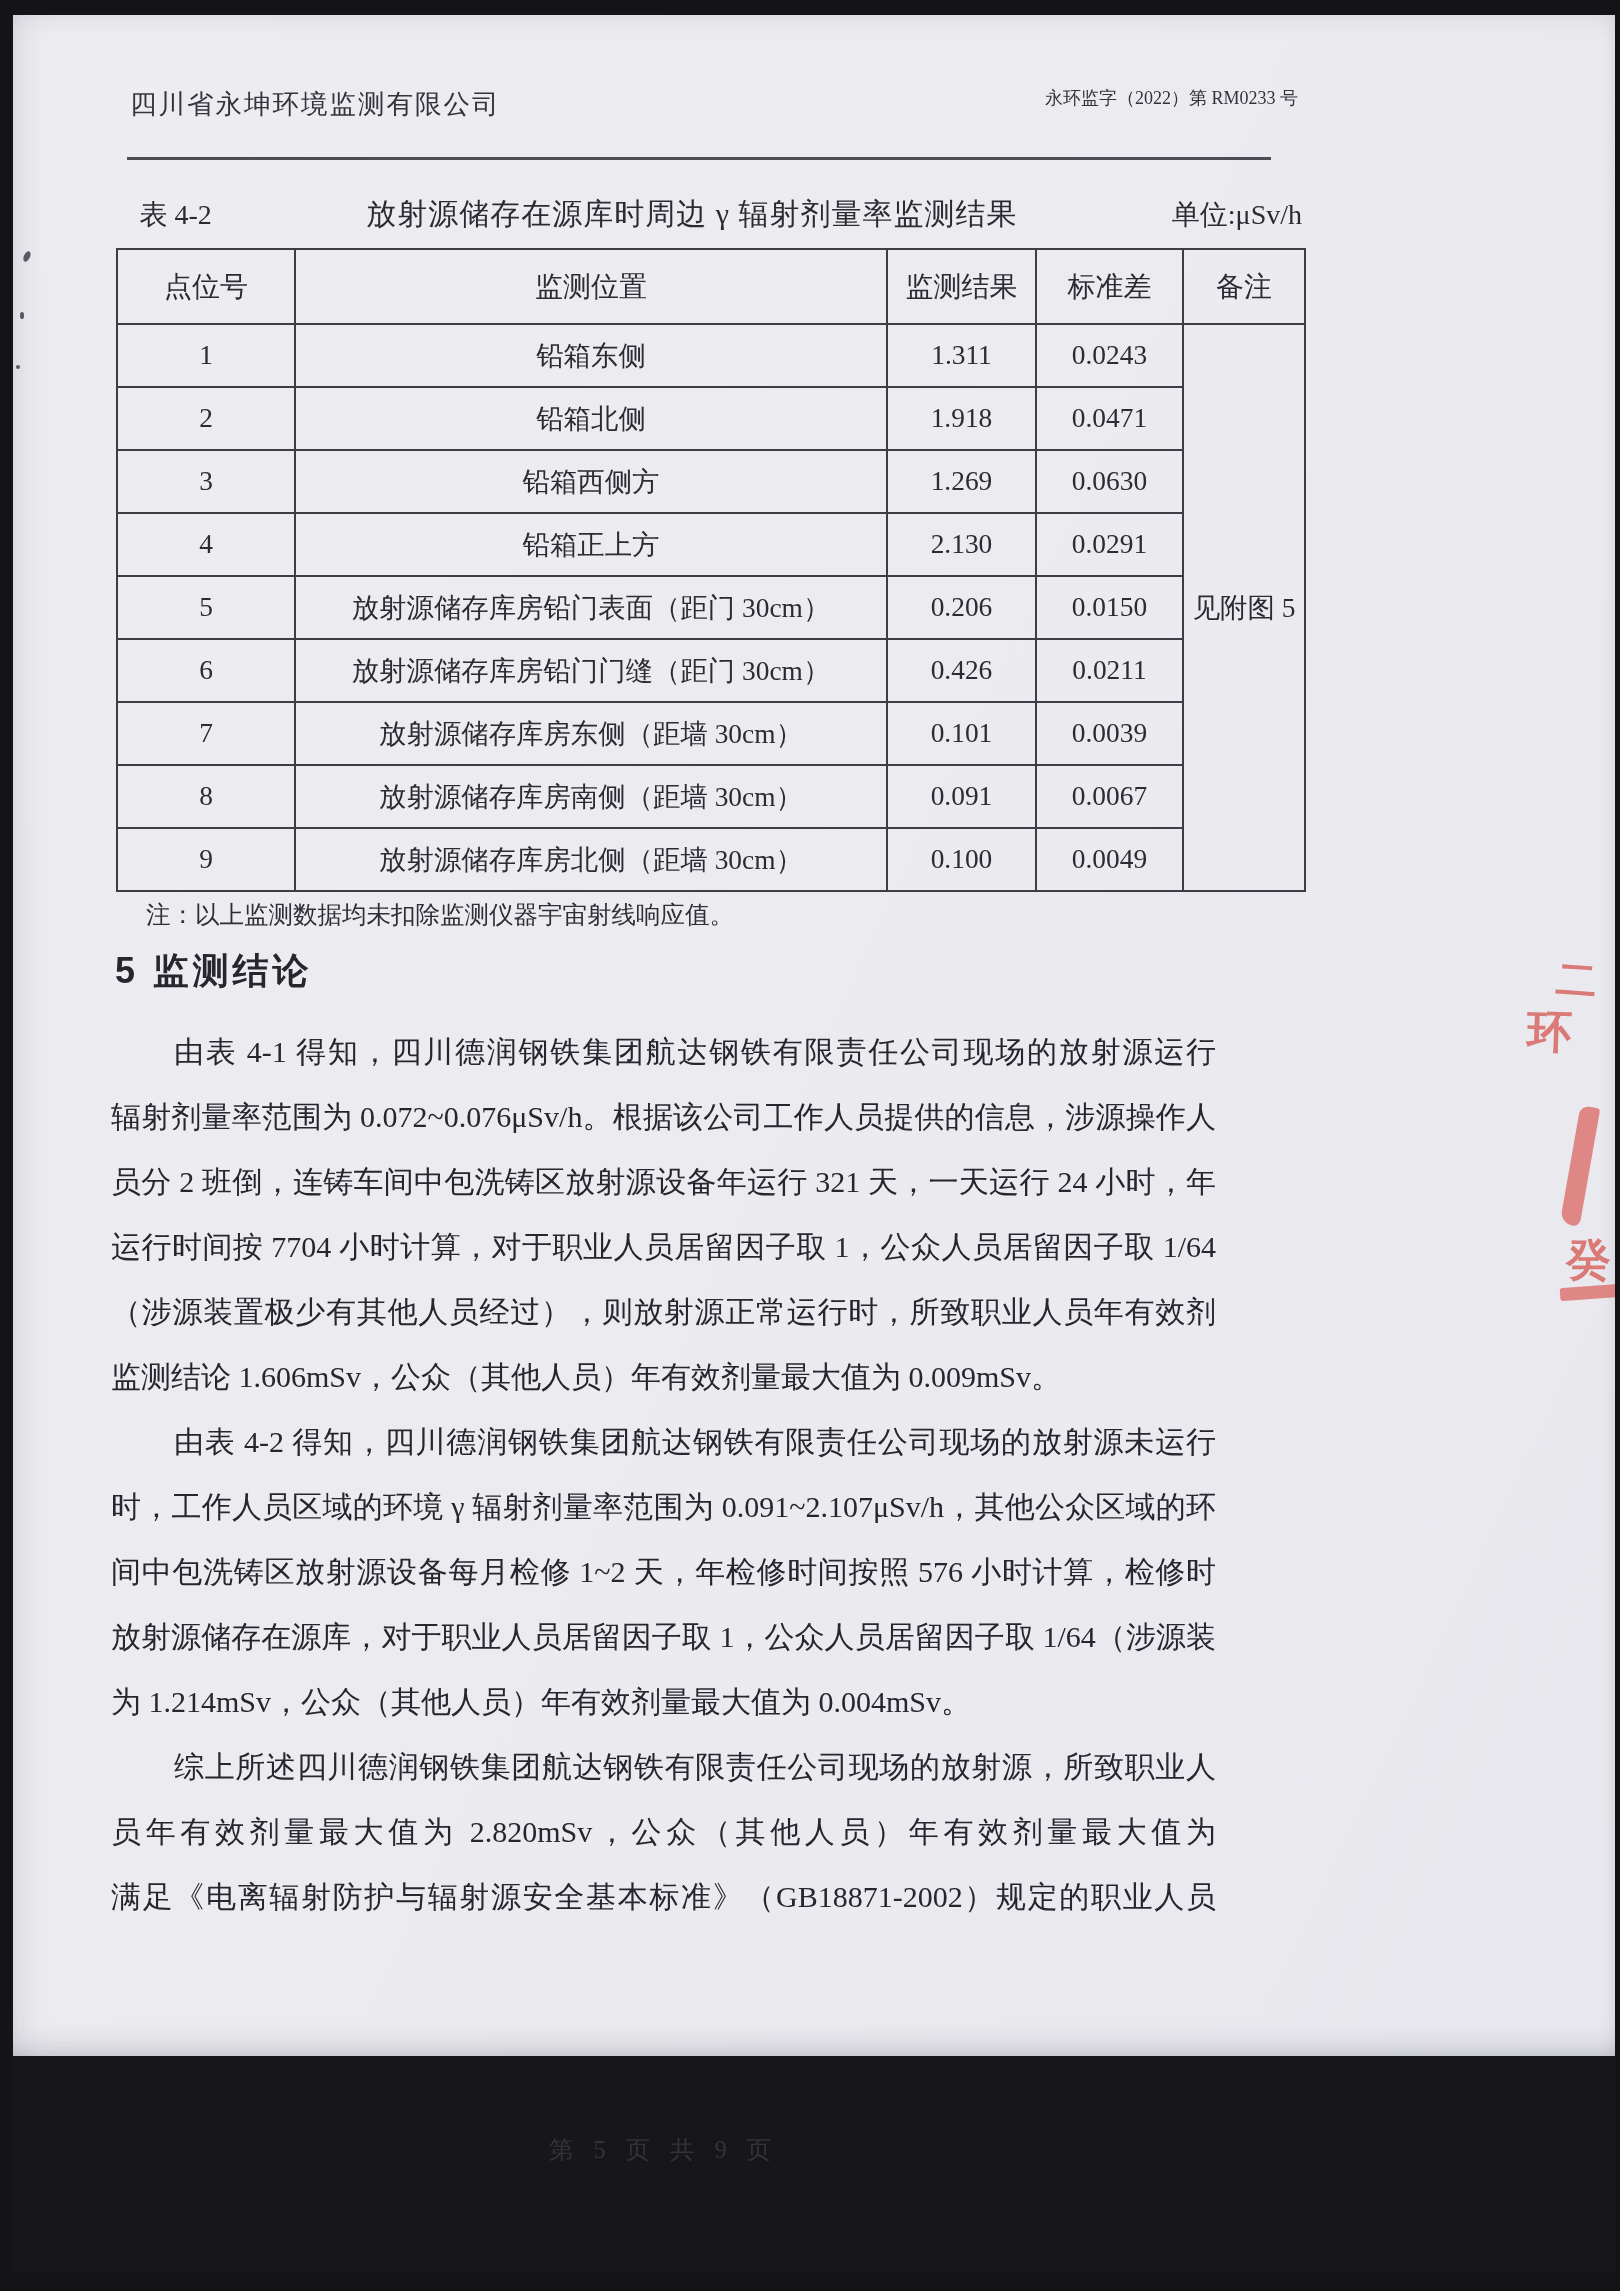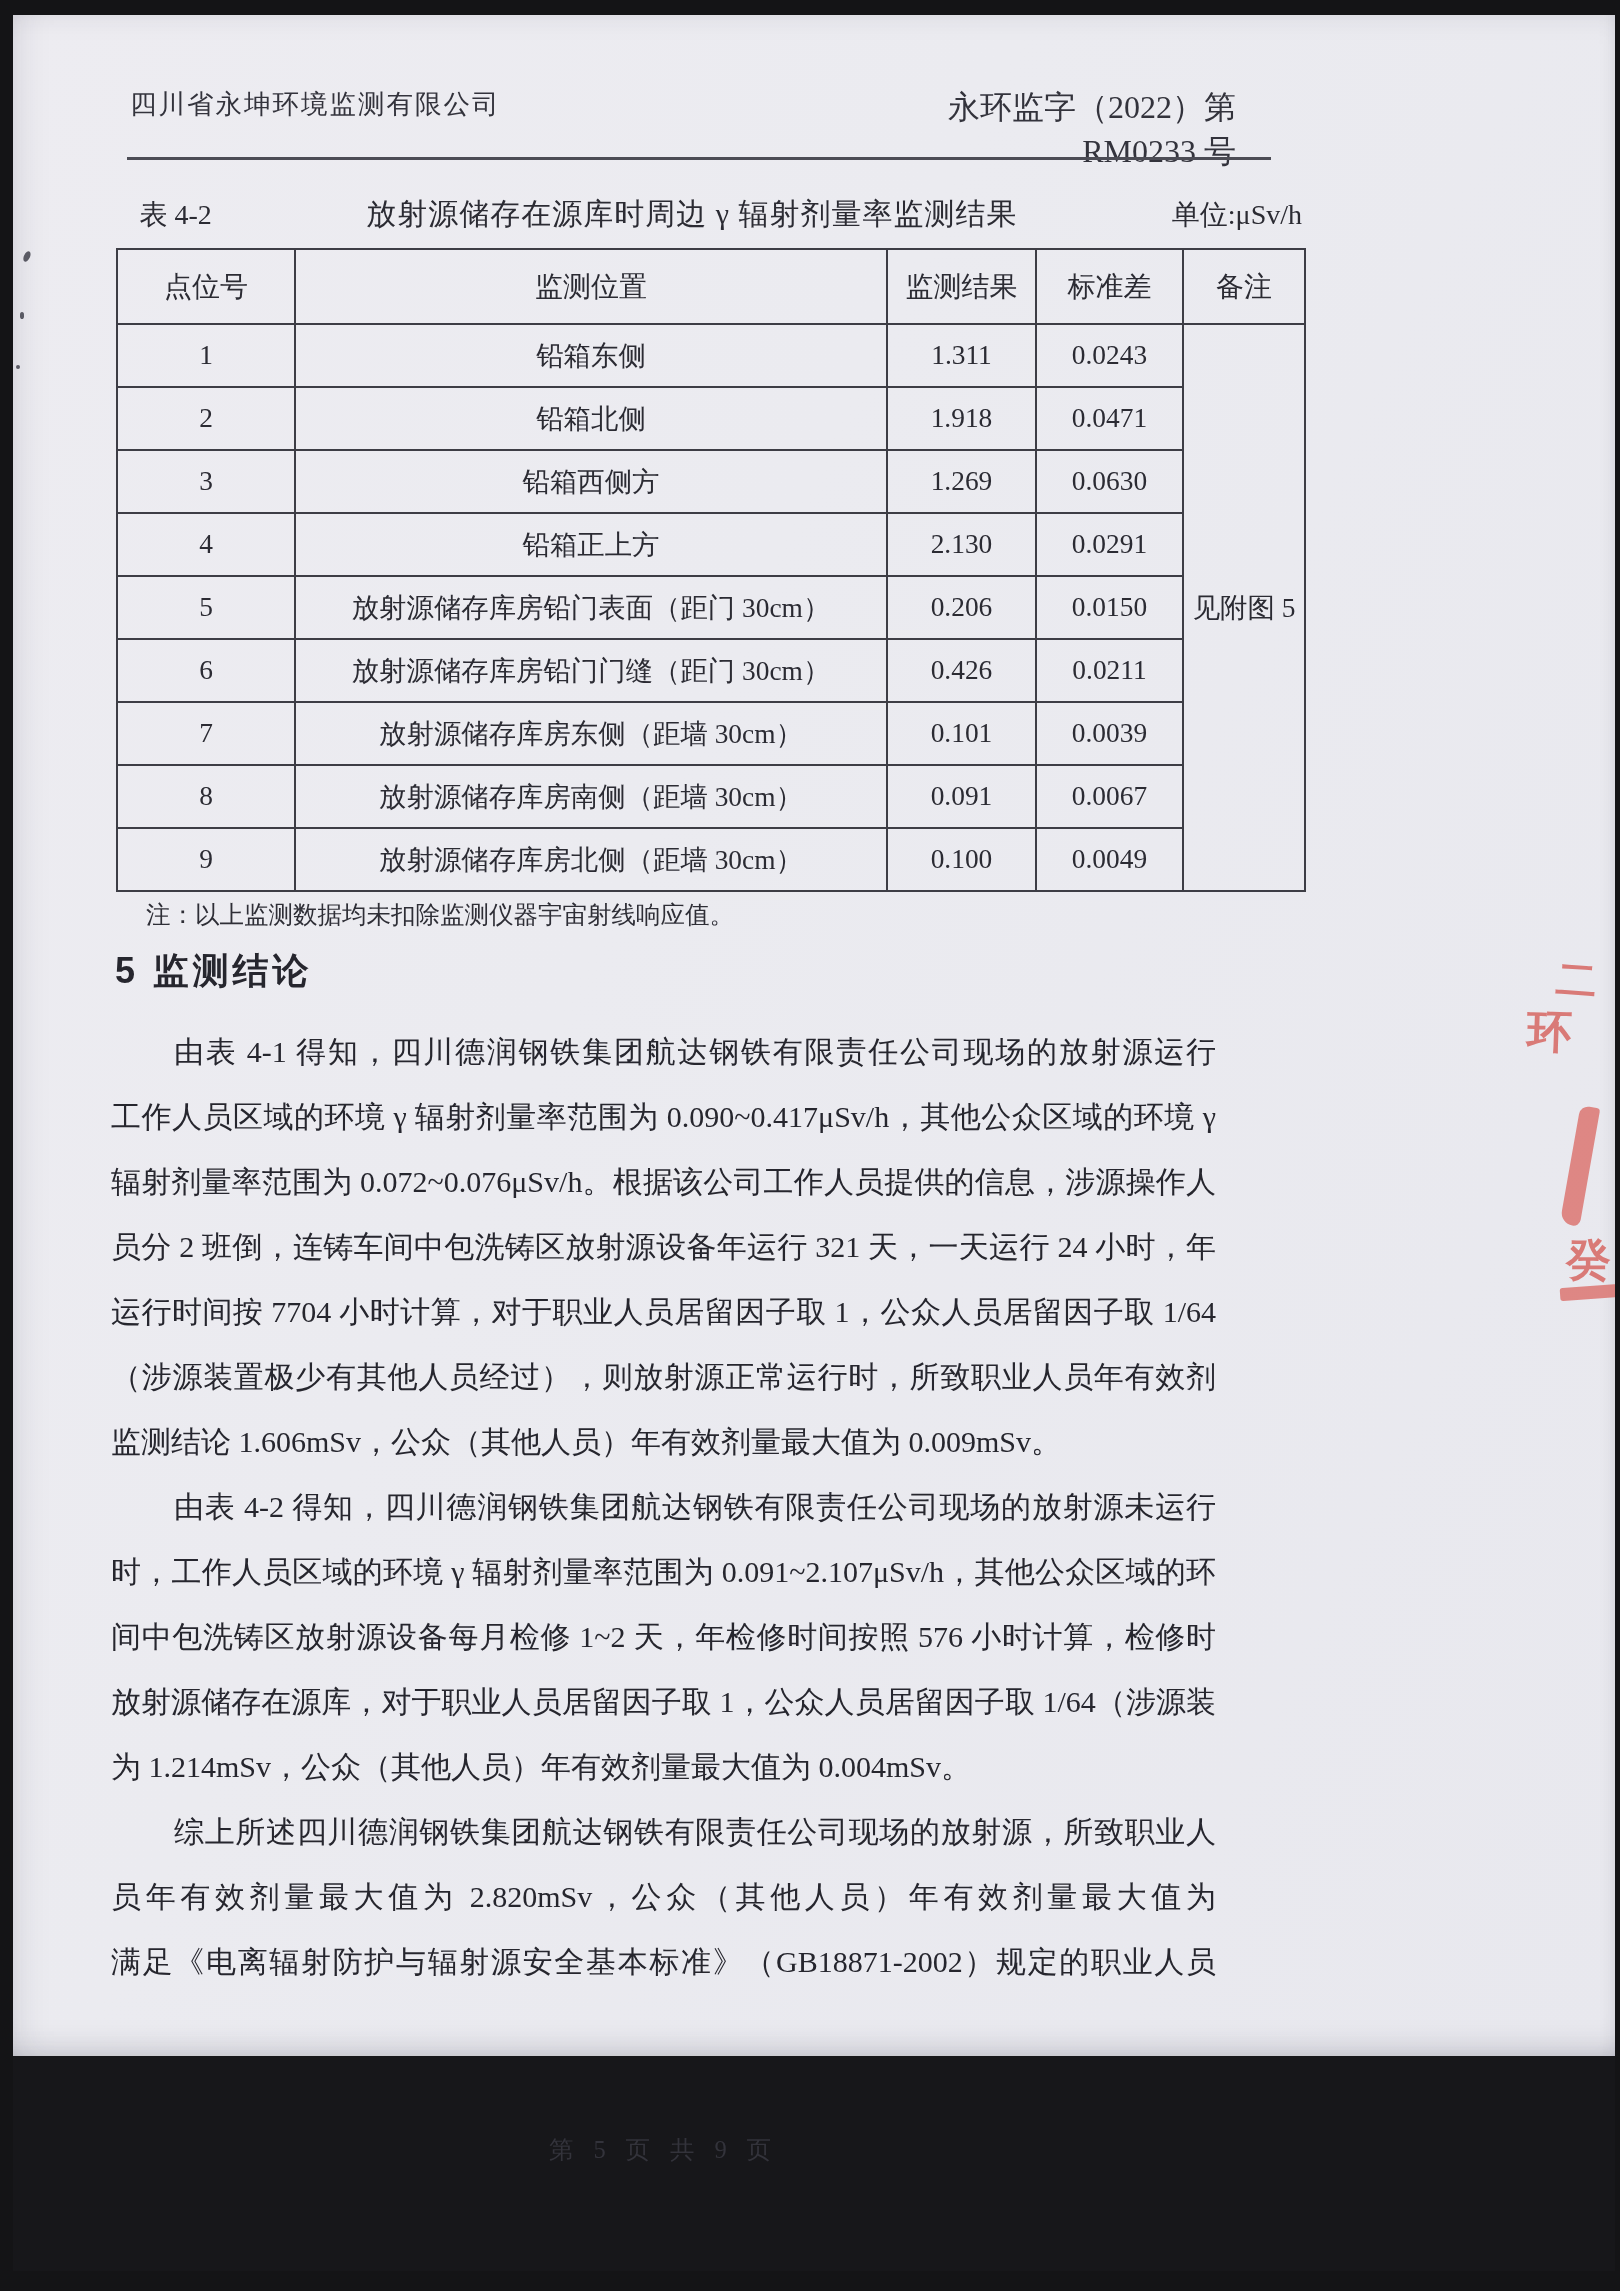--- a/index.html
+++ b/index.html
@@ -16,21 +16,21 @@
                inset -13.7px 0 29px -23.5px rgba(40,40,60,.25),
                inset 0 -23.5px 39px -29px rgba(40,40,60,.3);
   }
   .edge{position:absolute;background:#141416;}
   .edge.top{left:0;top:0;width:1620px;height:14.7px;}
   .edge.left{left:0;top:0;width:12.7px;height:2292px;}
   .edge.bottom{left:0;top:2271px;width:1620px;height:20.6px;}
   .edge.right{left:1615px;top:0;width:4.9px;height:2292px;}
 
   .hdr-left{position:absolute;left:130px;top:86px;font-size:26.5px;letter-spacing:2px;color:#33333c;}
-  .hdr-right{position:absolute;left:866px;top:86px;width:370px;font-size:32px;text-align:right;color:#33333c;}
+  .hdr-right{position:absolute;left:928px;top:86px;width:370px;font-size:18px;text-align:right;color:#33333c;}
   .hdr-rule{position:absolute;left:127px;top:157px;width:1144px;height:2.9px;background:#4c4c55;}
 
   .caption{position:absolute;left:116px;top:189px;width:1188px;height:51px;
     display:flex;align-items:center;color:#2b2b33;}
   .caption .lbl{font-size:28px;padding-left:23.5px;white-space:nowrap;}
   .caption .ttl{flex:1;text-align:center;font-size:30px;letter-spacing:1px;}
   .caption .unit{font-size:28px;white-space:nowrap;padding-right:2px;}
 
   table.mon{
     position:absolute;left:116px;top:248px;width:1188px;
@@ -168,21 +168,20 @@
       </tbody>
   </table>
 
   <div class="tbl-note">注：以上监测数据均未扣除监测仪器宇宙射线响应值。</div>
 
   <h2 class="sec-head">5  监测结论</h2>
 
   <div class="body-text" id="paras">
       <div>
         <div class="line first just">由表 4-1 得知，四川德润钢铁集团航达钢铁有限责任公司现场的放射源运行时，</div>
-        <div class="line just">工作人员区域的环境 γ 辐射剂量率范围为 0.090~0.417μSv/h，其他公众区域的环境 γ</div>
         <div class="line just">辐射剂量率范围为 0.072~0.076μSv/h。根据该公司工作人员提供的信息，涉源操作人</div>
         <div class="line just">员分 2 班倒，连铸车间中包洗铸区放射源设备年运行 321 天，一天运行 24 小时，年</div>
         <div class="line just">运行时间按 7704 小时计算，对于职业人员居留因子取 1，公众人员居留因子取 1/64</div>
         <div class="line just">（涉源装置极少有其他人员经过），则放射源正常运行时，所致职业人员年有效剂</div>
         <div class="line">监测结论 1.606mSv，公众（其他人员）年有效剂量最大值为 0.009mSv。</div>
       </div>
       <div>
         <div class="line first just">由表 4-2 得知，四川德润钢铁集团航达钢铁有限责任公司现场的放射源未运行</div>
         <div class="line just">时，工作人员区域的环境 γ 辐射剂量率范围为 0.091~2.107μSv/h，其他公众区域的环</div>
         <div class="line just">间中包洗铸区放射源设备每月检修 1~2 天，年检修时间按照 576 小时计算，检修时</div>

